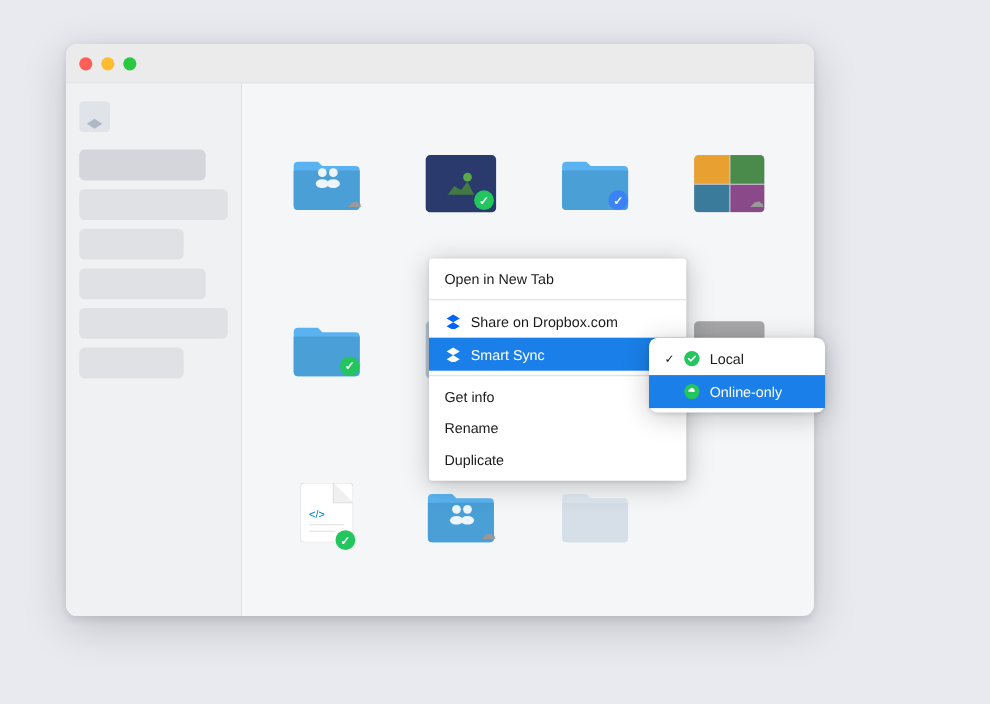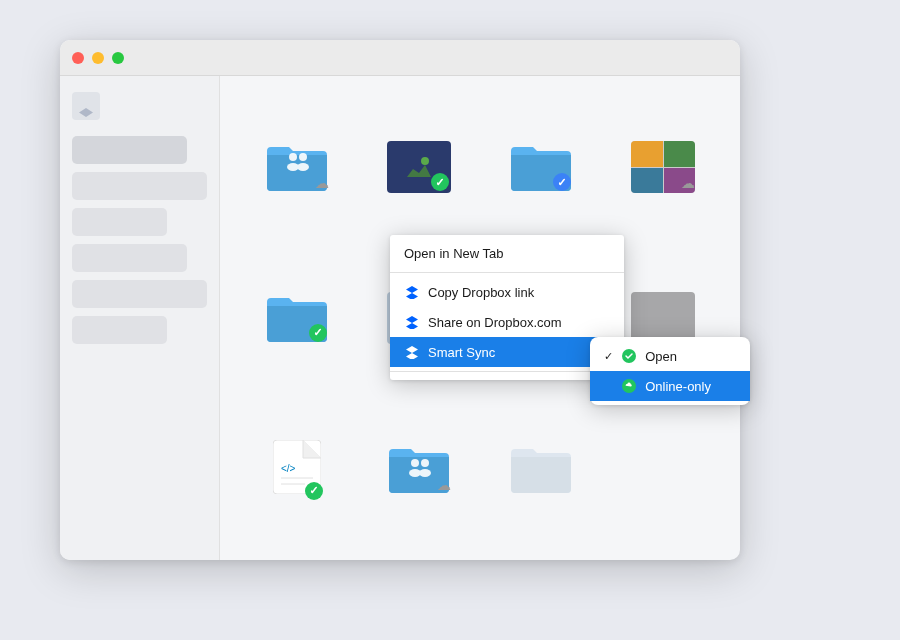--- a/index.html
+++ b/index.html
@@ -409,58 +409,59 @@
     <div class="menu-item">
       <span>Open in New Tab</span>
     </div>
     <div class="menu-divider"></div>
     <div class="menu-item">
       <span class="menu-icon">
         <svg width="14" height="14" viewBox="0 0 14 14" fill="#0062ff">
           <path d="M7 1L1 4.5L7 8L1 11.5L7 15L13 11.5L7 8L13 4.5L7 1Z"></path>
         </svg>
       </span>
-      <span>Copy Dropbox link</span>
-    </div>
-    <div class="menu-item">
-      <span class="menu-icon">
-        <svg width="14" height="14" viewBox="0 0 14 14" fill="#0062ff">
-          <path d="M7 1L1 4.5L7 8L1 11.5L7 15L13 11.5L7 8L13 4.5L7 1Z"></path>
-        </svg>
-      </span>
       <span>Share on Dropbox.com</span>
     </div>
     <div class="menu-item highlighted" style="position:relative;">
       <span class="menu-icon">
         <svg width="14" height="14" viewBox="0 0 14 14" fill="white">
           <path d="M7 1L1 4.5L7 8L1 11.5L7 15L13 11.5L7 8L13 4.5L7 1Z"></path>
         </svg>
       </span>
       <span>Smart Sync</span>
       <span class="arrow">▶</span>
 
       <div class="submenu">
         <div class="submenu-item">
           <span class="checkmark">✓</span>
           <span class="menu-icon">
             <svg width="16" height="16" viewBox="0 0 16 16">
               <circle cx="8" cy="8" r="7" fill="#22c55e"></circle>
               <path d="M5 8 L7 10 L11 6" stroke="white" stroke-width="1.5" fill="none" stroke-linecap="round"></path>
             </svg>
           </span>
-          <span>Open</span>
+          <span>Local</span>
         </div>
         <div class="submenu-item active-sub">
           <span class="checkmark" style="visibility:hidden;">✓</span>
           <span class="menu-icon">
             <svg width="16" height="16" viewBox="0 0 16 16">
               <circle cx="8" cy="8" r="7" fill="#22c55e"></circle>
               <path d="M5 10 Q5 7 8 7 Q8 5 10.5 5 Q13 5 13 7.5 Q14.5 7.5 14.5 9.5 Q14.5 11 13 11 L5 10Z" fill="white" transform="scale(0.65) translate(2,2)"></path>
             </svg>
           </span>
           <span>Online-only</span>
         </div>
       </div>
     </div>
     <div class="menu-divider"></div>
+    <div class="menu-item">
+      <span>Get info</span>
+    </div>
+    <div class="menu-item">
+      <span>Rename</span>
+    </div>
+    <div class="menu-item">
+      <span>Duplicate</span>
+    </div>
   </div>
 
 </div>
 
 </body></html>

